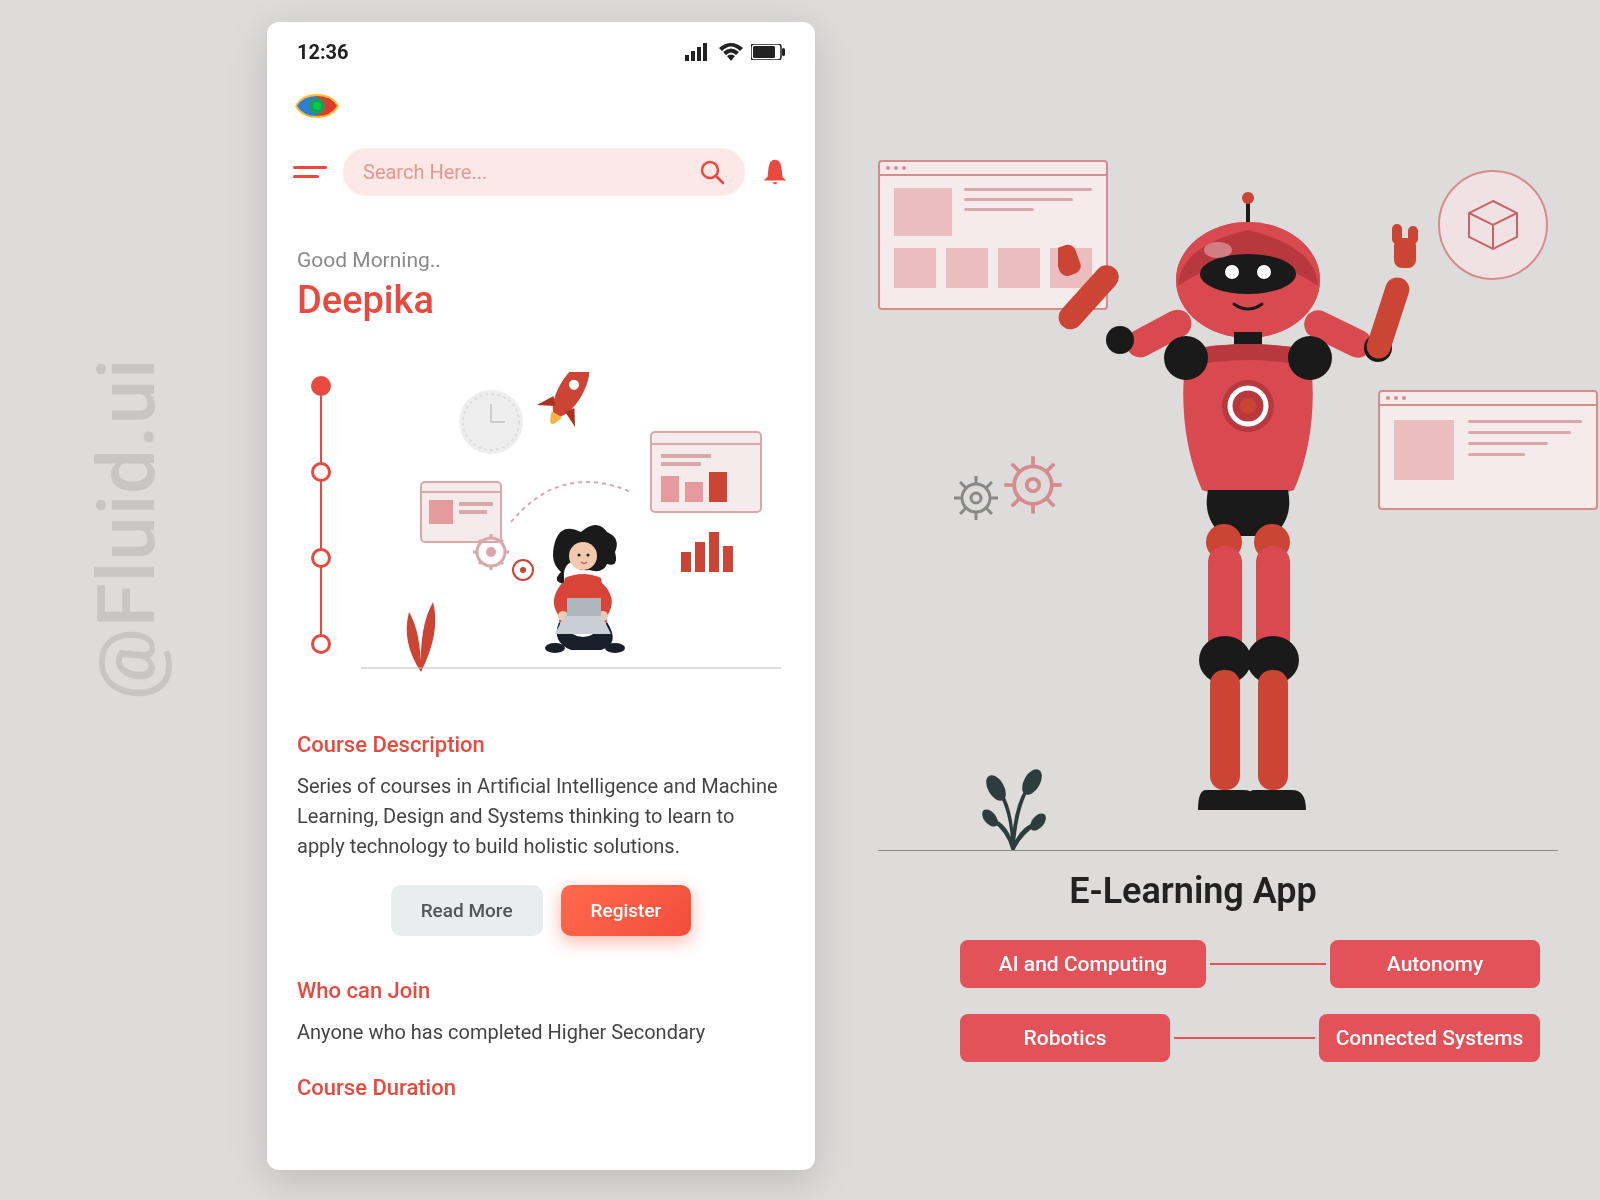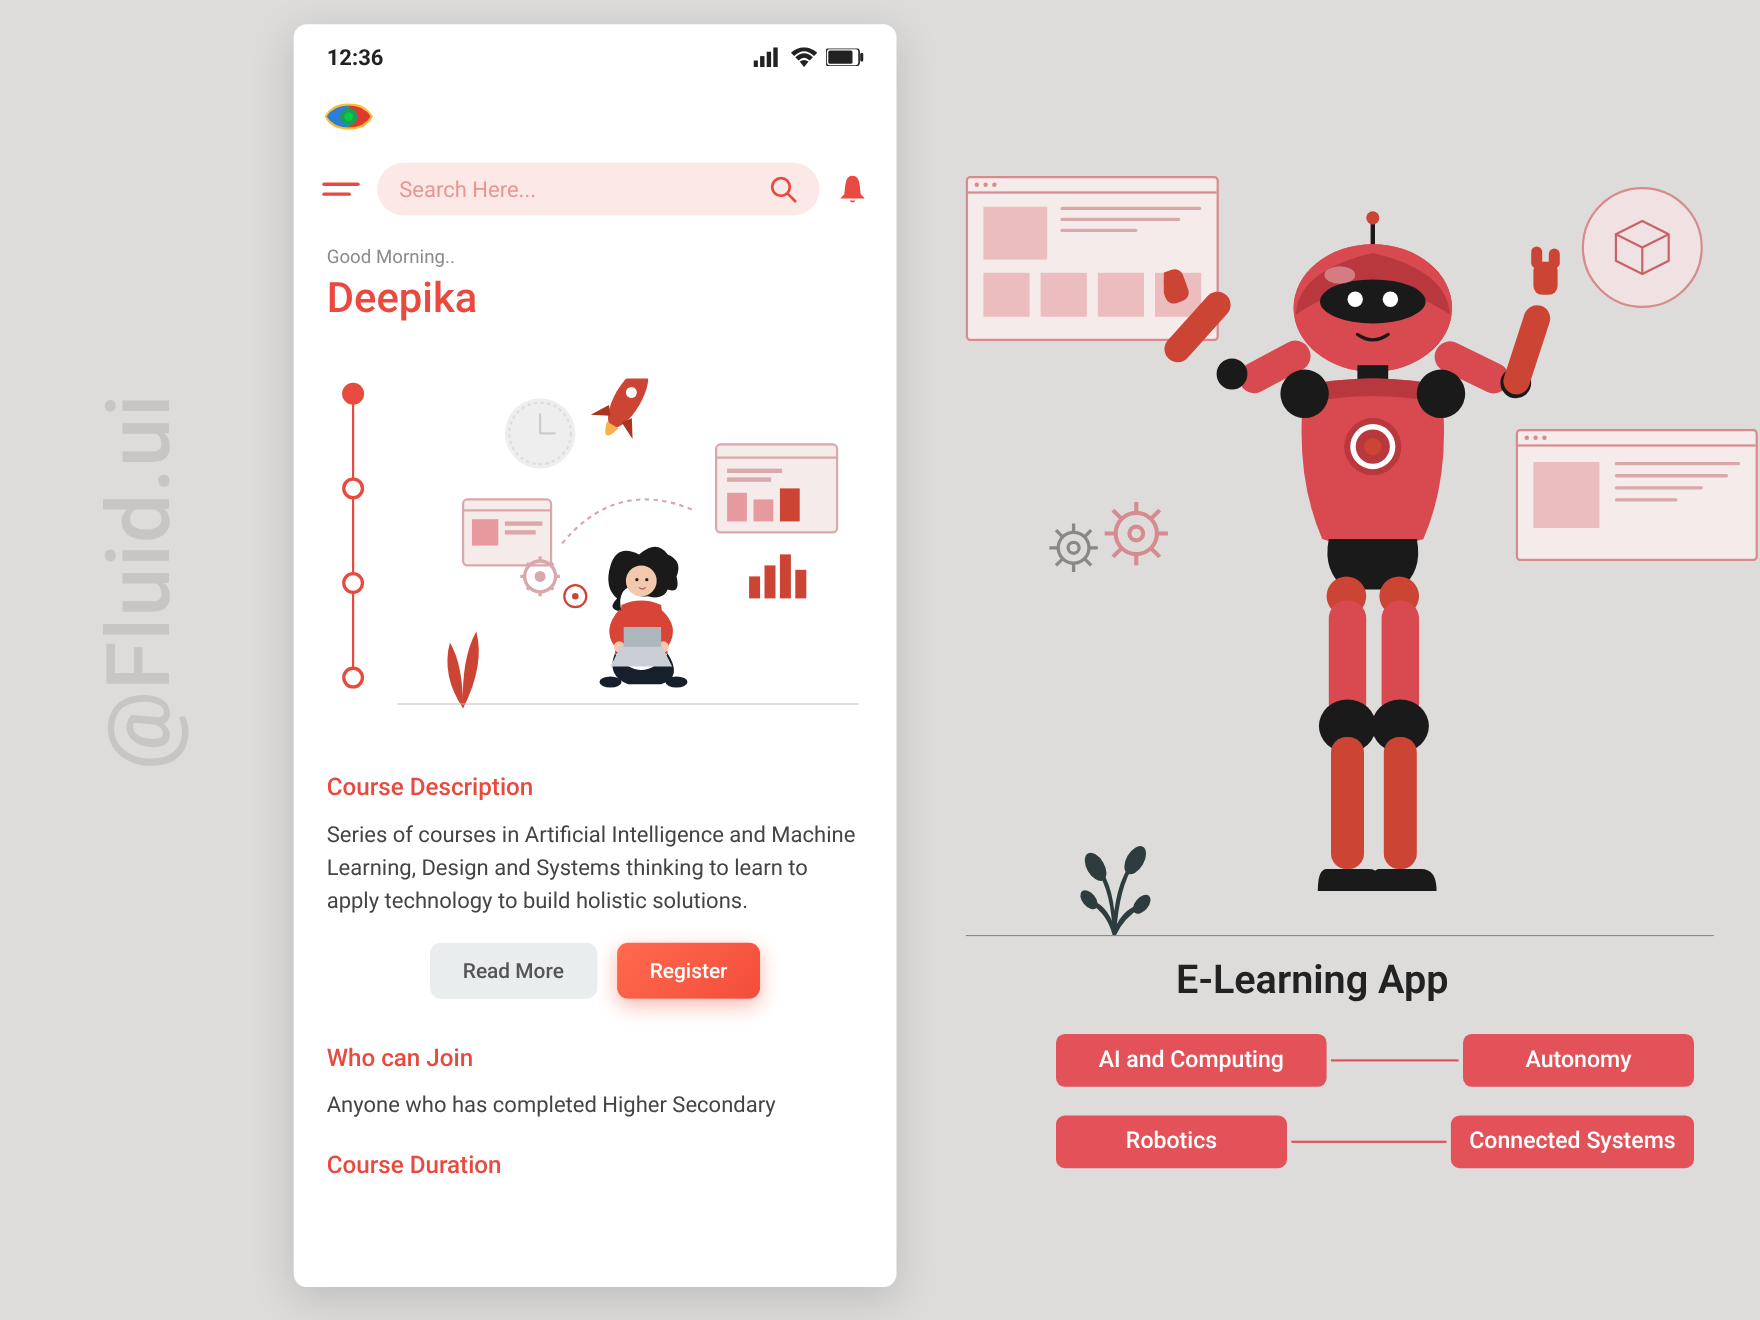--- a/index.html
+++ b/index.html
@@ -25,21 +25,21 @@
   .hamburger{width:34px;cursor:pointer;}
   .hamburger div{height:3px;background:#e84a3f;border-radius:2px;}
   .hamburger div:first-child{margin-bottom:6px;width:34px;}
   .hamburger div:last-child{width:26px;}
   .search-box{flex:1;background:#fbe8e7;border-radius:24px;display:flex;align-items:center;height:48px;padding:16px 20px;}
   .search-box input{flex:1;background:transparent;border:none;outline:none;font-size:20px;color:#e8968f;}
   .search-box input::placeholder{color:#e8968f;}
   .bell{width:28px;height:28px;cursor:pointer;}
   
   
-  .greeting{padding:0 30px 6px;color:#8a8a8a;font-size:17px;}
+  .greeting{padding:0 30px 6px;color:#8a8a8a;font-size:21px;margin-top:24px;}
   .username{padding:0 30px 50px;color:#e84a3f;font-size:38px;font-weight:500;}
   
   
   .illus-area{position:relative;height:320px;margin:0 30px 40px;}
   .timeline{position:absolute;left:14px;top:4px;width:20px;}
   .timeline .line{position:absolute;left:9px;top:8px;width:2px;height:256px;background:#e84a3f;}
   .timeline .dot{position:absolute;left:0;width:20px;height:20px;border-radius:50%;border:3px solid #e84a3f;background:#fff;}
   .timeline .dot.filled{background:#e84a3f;}
   
   .hero-illus{position:absolute;left:60px;top:0;right:0;height:100%;}

